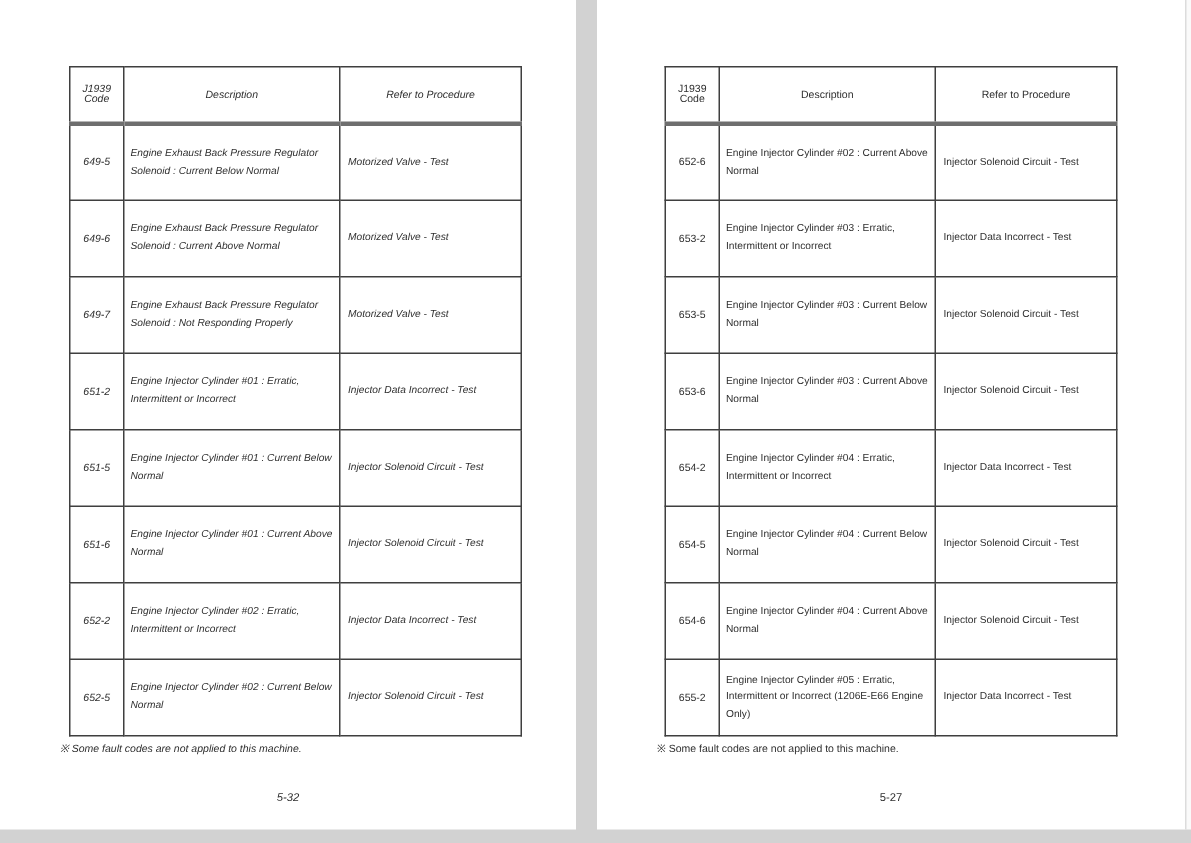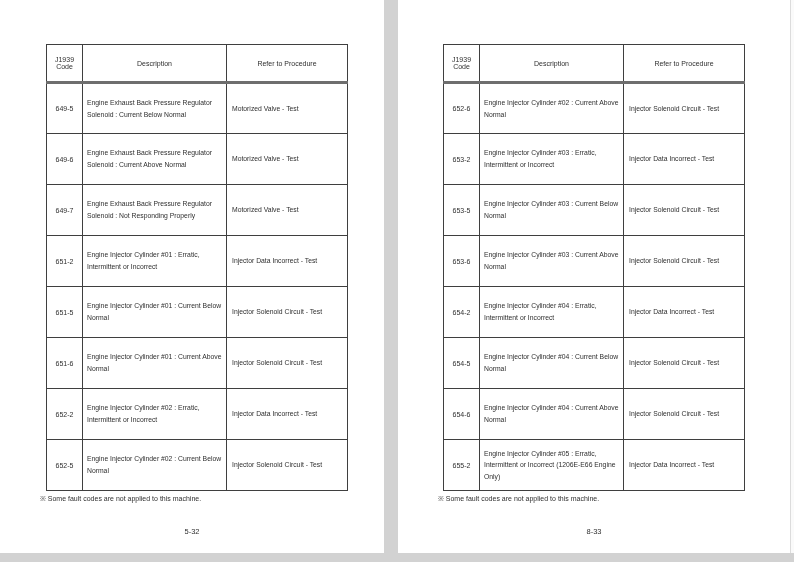--- a/index.html
+++ b/index.html
@@ -8,21 +8,21 @@
     width: 794px; height: 562px;
     background: #d2d2d2;
     font-family: "Liberation Sans", sans-serif;
     overflow: hidden;
   }
   .viewer { position: relative; width: 794px; height: 562px; }
   .page {
     position: absolute; top: 0; height: 553px;
     background: #ffffff;
   }
-  .page-left  { left: 0;    width: 384px; }
+  .page-left  { left: 0;    width: 384px; font-style: italic; }
   .page-right { left: 398px; width: 392px; }
   .edge-strip {
     position: absolute; left: 790px; top: 0; width: 4px; height: 553px;
     background: #fafafa; border-left: 1px solid #dcdcdc;
   }
   table.fault-table {
     position: absolute; top: 44px;
     border-collapse: collapse; table-layout: fixed;
     width: 301px; background: #fff;
   }
@@ -188,17 +188,17 @@
           </tr>
 
           <tr>
             <td class="cell-code">655-2</td>
             <td class="cell-desc">Engine Injector Cylinder #05 : Erratic, Intermittent or Incorrect (1206E-E66 Engine Only)</td>
             <td class="cell-proc">Injector Data Incorrect - Test</td>
           </tr>
         </tbody>
     </table>
     <div class="footnote">※ Some fault codes are not applied to this machine.</div>
-    <div class="pagenum">8-33</div>
+    <div class="pagenum">5-27</div>
   </div>
 
   <div class="edge-strip"></div>
 </div>
 
 </body></html>

